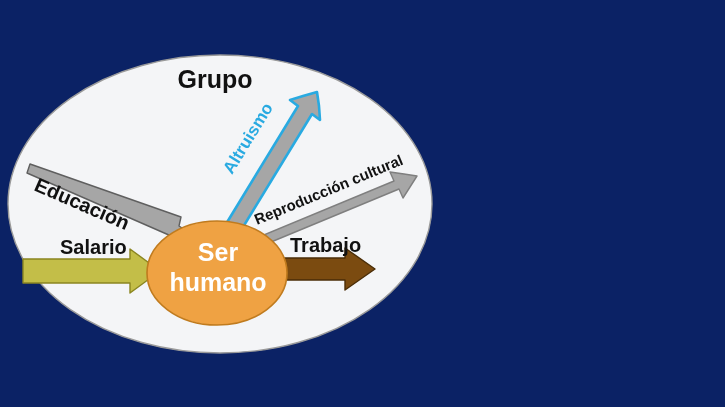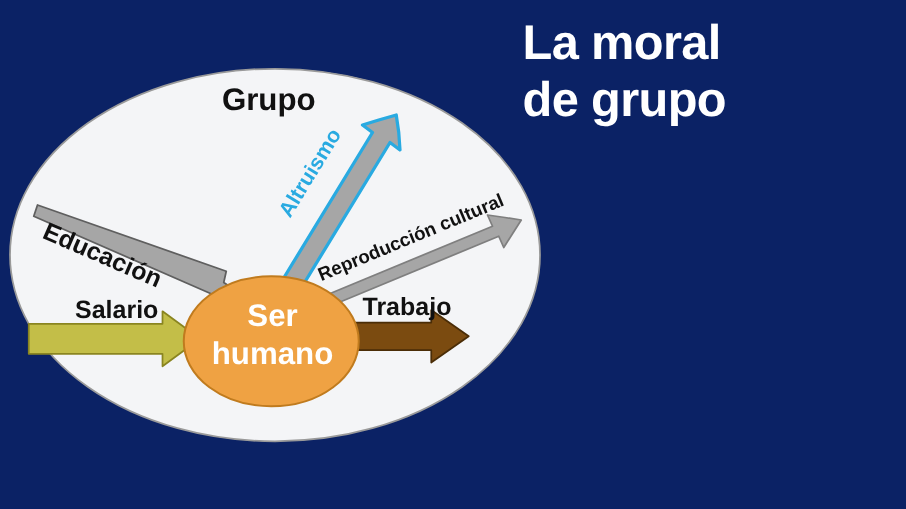--- a/index.html
+++ b/index.html
@@ -82,16 +82,14 @@
     <text class="svg-label" x="60" y="254" font-size="20" fill="#111111">Salario</text>
 
     <text class="svg-label" x="232" y="175" font-size="17" fill="#29aae1" transform="rotate(-58.5 232 175)">Altruismo</text>
 
     <text class="svg-label" x="257" y="225" font-size="15" fill="#111111" transform="rotate(-22.5 257 225)">Reproducción cultural</text>
 
     <text class="svg-label" x="290" y="252" font-size="20" fill="#111111">Trabajo</text>
 
   </svg>
 
-  <div class="slide-title">La moral
-de grupo</div>
 
 </div>
 
 </body></html>

